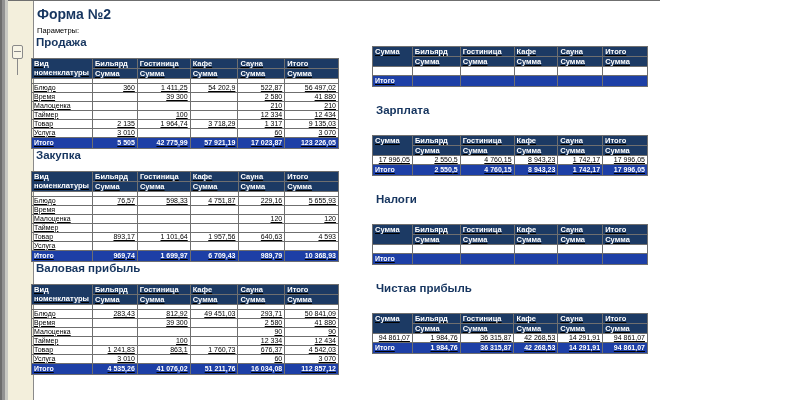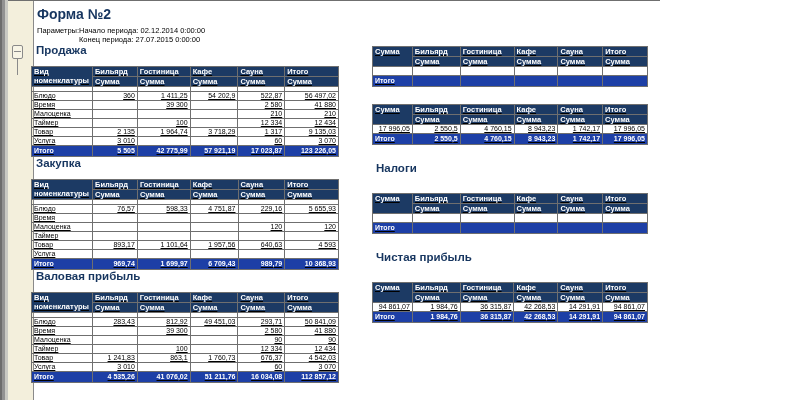--- a/index.html
+++ b/index.html
@@ -73,24 +73,20 @@
 <div class="edge-strip edge-light"></div>
 <div class="margin-band"></div>
 <div class="top-line"></div>
 <div class="group-handle"></div>
 <div class="group-stem"></div>
 
 <div class="left-col">
   <div class="page-title">Форма №2</div>
   <div class="params">
     <div class="params-label">Параметры:</div>
-    <div class="param-lines">
-      <div>Начало периода: 02.12.2014 0:00:00</div>
-      <div>Конец периода: 27.07.2015 0:00:00</div>
-    </div>
   </div>
   <div id="left-sections">
       <div class="l-section">
         <div class="section-title">Продажа</div>
         <table class="rpt">
           <colgroup>
             <col style="width: 61px;">
             <col style="width: 45px;">
             <col style="width: 53px;">
             <col style="width: 48px;">
@@ -412,20 +408,21 @@
               <td class="num"></td>
               <td class="num"></td>
               <td class="num"></td>
               <td class="num"></td>
               <td class="num"></td>
             </tr>
           </tbody>
         </table>
       </div>
       <div class="r-section">
+        <div class="section-title">Зарплата</div>
         <table class="rpt">
           <colgroup>
             <col style="width: 40px;">
             <col style="width: 48px;">
             <col style="width: 54px;">
             <col style="width: 44px;">
             <col style="width: 45px;">
             <col style="width: 45px;">
           </colgroup>
           <tbody>

